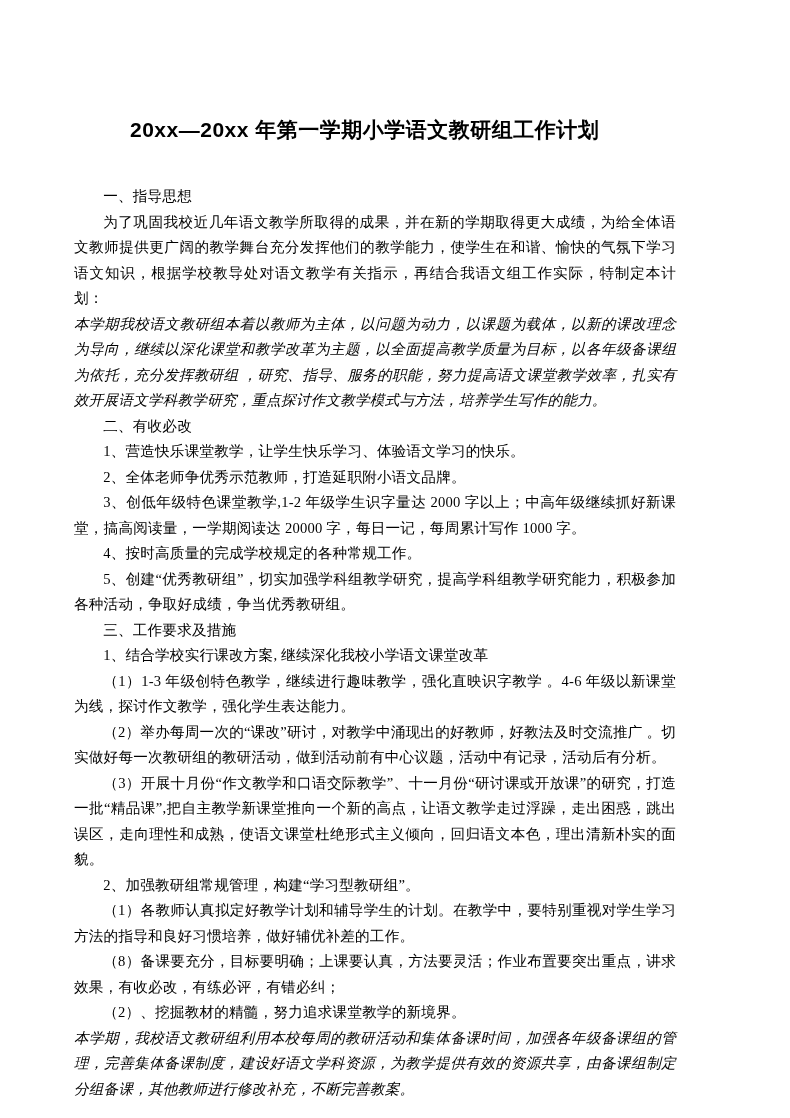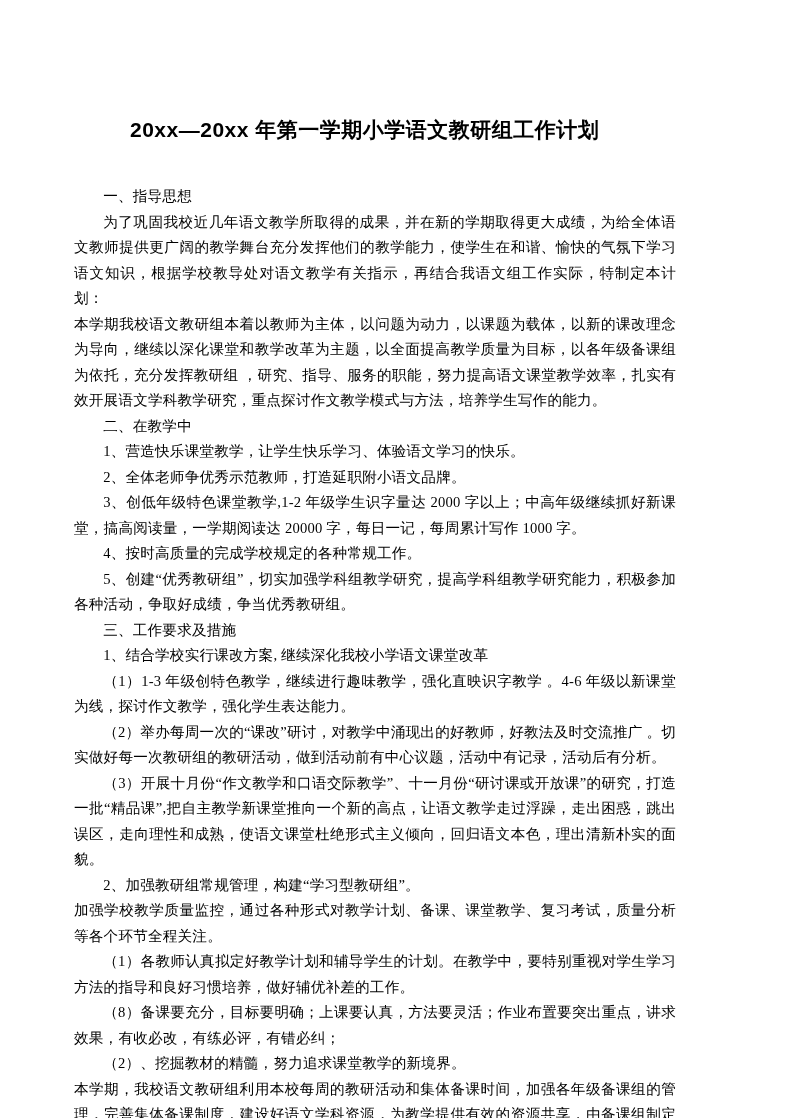--- a/index.html
+++ b/index.html
@@ -37,42 +37,42 @@
     line-height: 25.5px;
     text-align: justify;
     text-justify: inter-ideograph;
     letter-spacing: 0.2px;
   }
   .indent2 {
     text-indent: 2em;
   }
   .noindent {
     text-indent: 0;
+    font-style: italic;
   }
 </style>
 </head>
 <body>
 
 <div class="page">
   <h1 class="doc-title">20xx—20xx 年第一学期小学语文教研组工作计划</h1>
   <div class="body-text">
     <p class="indent2">一、指导思想</p>
     <p class="indent2">为了巩固我校近几年语文教学所取得的成果，并在新的学期取得更大成绩，为给全体语文教师提供更广阔的教学舞台充分发挥他们的教学能力，使学生在和谐、愉快的气氛下学习语文知识，根据学校教导处对语文教学有关指示，再结合我语文组工作实际，特制定本计划：</p>
     <p class="noindent">本学期我校语文教研组本着以教师为主体，以问题为动力，以课题为载体，以新的课改理念为导向，继续以深化课堂和教学改革为主题，以全面提高教学质量为目标，以各年级备课组为依托，充分发挥教研组  ，研究、指导、服务的职能，努力提高语文课堂教学效率，扎实有效开展语文学科教学研究，重点探讨作文教学模式与方法，培养学生写作的能力。</p>
-    <p class="indent2">二、在教学中</p>
+    <p class="indent2">二、有收必改</p>
     <p class="indent2">1、营造快乐课堂教学，让学生快乐学习、体验语文学习的快乐。</p>
     <p class="indent2">2、全体老师争优秀示范教师，打造延职附小语文品牌。</p>
     <p class="indent2">3、创低年级特色课堂教学,1-2 年级学生识字量达 2000 字以上；中高年级继续抓好新课堂，搞高阅读量，一学期阅读达 20000 字，每日一记，每周累计写作 1000 字。</p>
     <p class="indent2">4、按时高质量的完成学校规定的各种常规工作。</p>
     <p class="indent2">5、创建“优秀教研组”，切实加强学科组教学研究，提高学科组教学研究能力，积极参加各种活动，争取好成绩，争当优秀教研组。</p>
     <p class="indent2">三、工作要求及措施</p>
     <p class="indent2">1、结合学校实行课改方案, 继续深化我校小学语文课堂改革</p>
     <p class="indent2">（1）1-3 年级创特色教学，继续进行趣味教学，强化直映识字教学 。4-6 年级以新课堂为线，探讨作文教学，强化学生表达能力。</p>
     <p class="indent2">（2）举办每周一次的“课改”研讨，对教学中涌现出的好教师，好教法及时交流推广 。切实做好每一次教研组的教研活动，做到活动前有中心议题，活动中有记录，活动后有分析。</p>
     <p class="indent2">（3）开展十月份“作文教学和口语交际教学”、十一月份“研讨课或开放课”的研究，打造一批“精品课”,把自主教学新课堂推向一个新的高点，让语文教学走过浮躁，走出困惑，跳出误区，走向理性和成熟，使语文课堂杜绝形式主义倾向，回归语文本色，理出清新朴实的面貌。</p>
     <p class="indent2">2、加强教研组常规管理，构建“学习型教研组”。</p>
-    <p class="noindent">加强学校教学质量监控，通过各种形式对教学计划、备课、课堂教学、复习考试，质量分析等各个环节全程关注。</p>
     <p class="indent2">（1）各教师认真拟定好教学计划和辅导学生的计划。在教学中，要特别重视对学生学习方法的指导和良好习惯培养，做好辅优补差的工作。</p>
     <p class="indent2">（8）备课要充分，目标要明确；上课要认真，方法要灵活；作业布置要突出重点，讲求效果，有收必改，有练必评，有错必纠；</p>
     <p class="indent2">（2）、挖掘教材的精髓，努力追求课堂教学的新境界。</p>
     <p class="noindent">本学期，我校语文教研组利用本校每周的教研活动和集体备课时间，加强各年级备课组的管理，完善集体备课制度，建设好语文学科资源，为教学提供有效的资源共享，由备课组制定分组备课，其他教师进行修改补充，不断完善教案。</p>
   </div>
 </div>
 
 </body></html>

